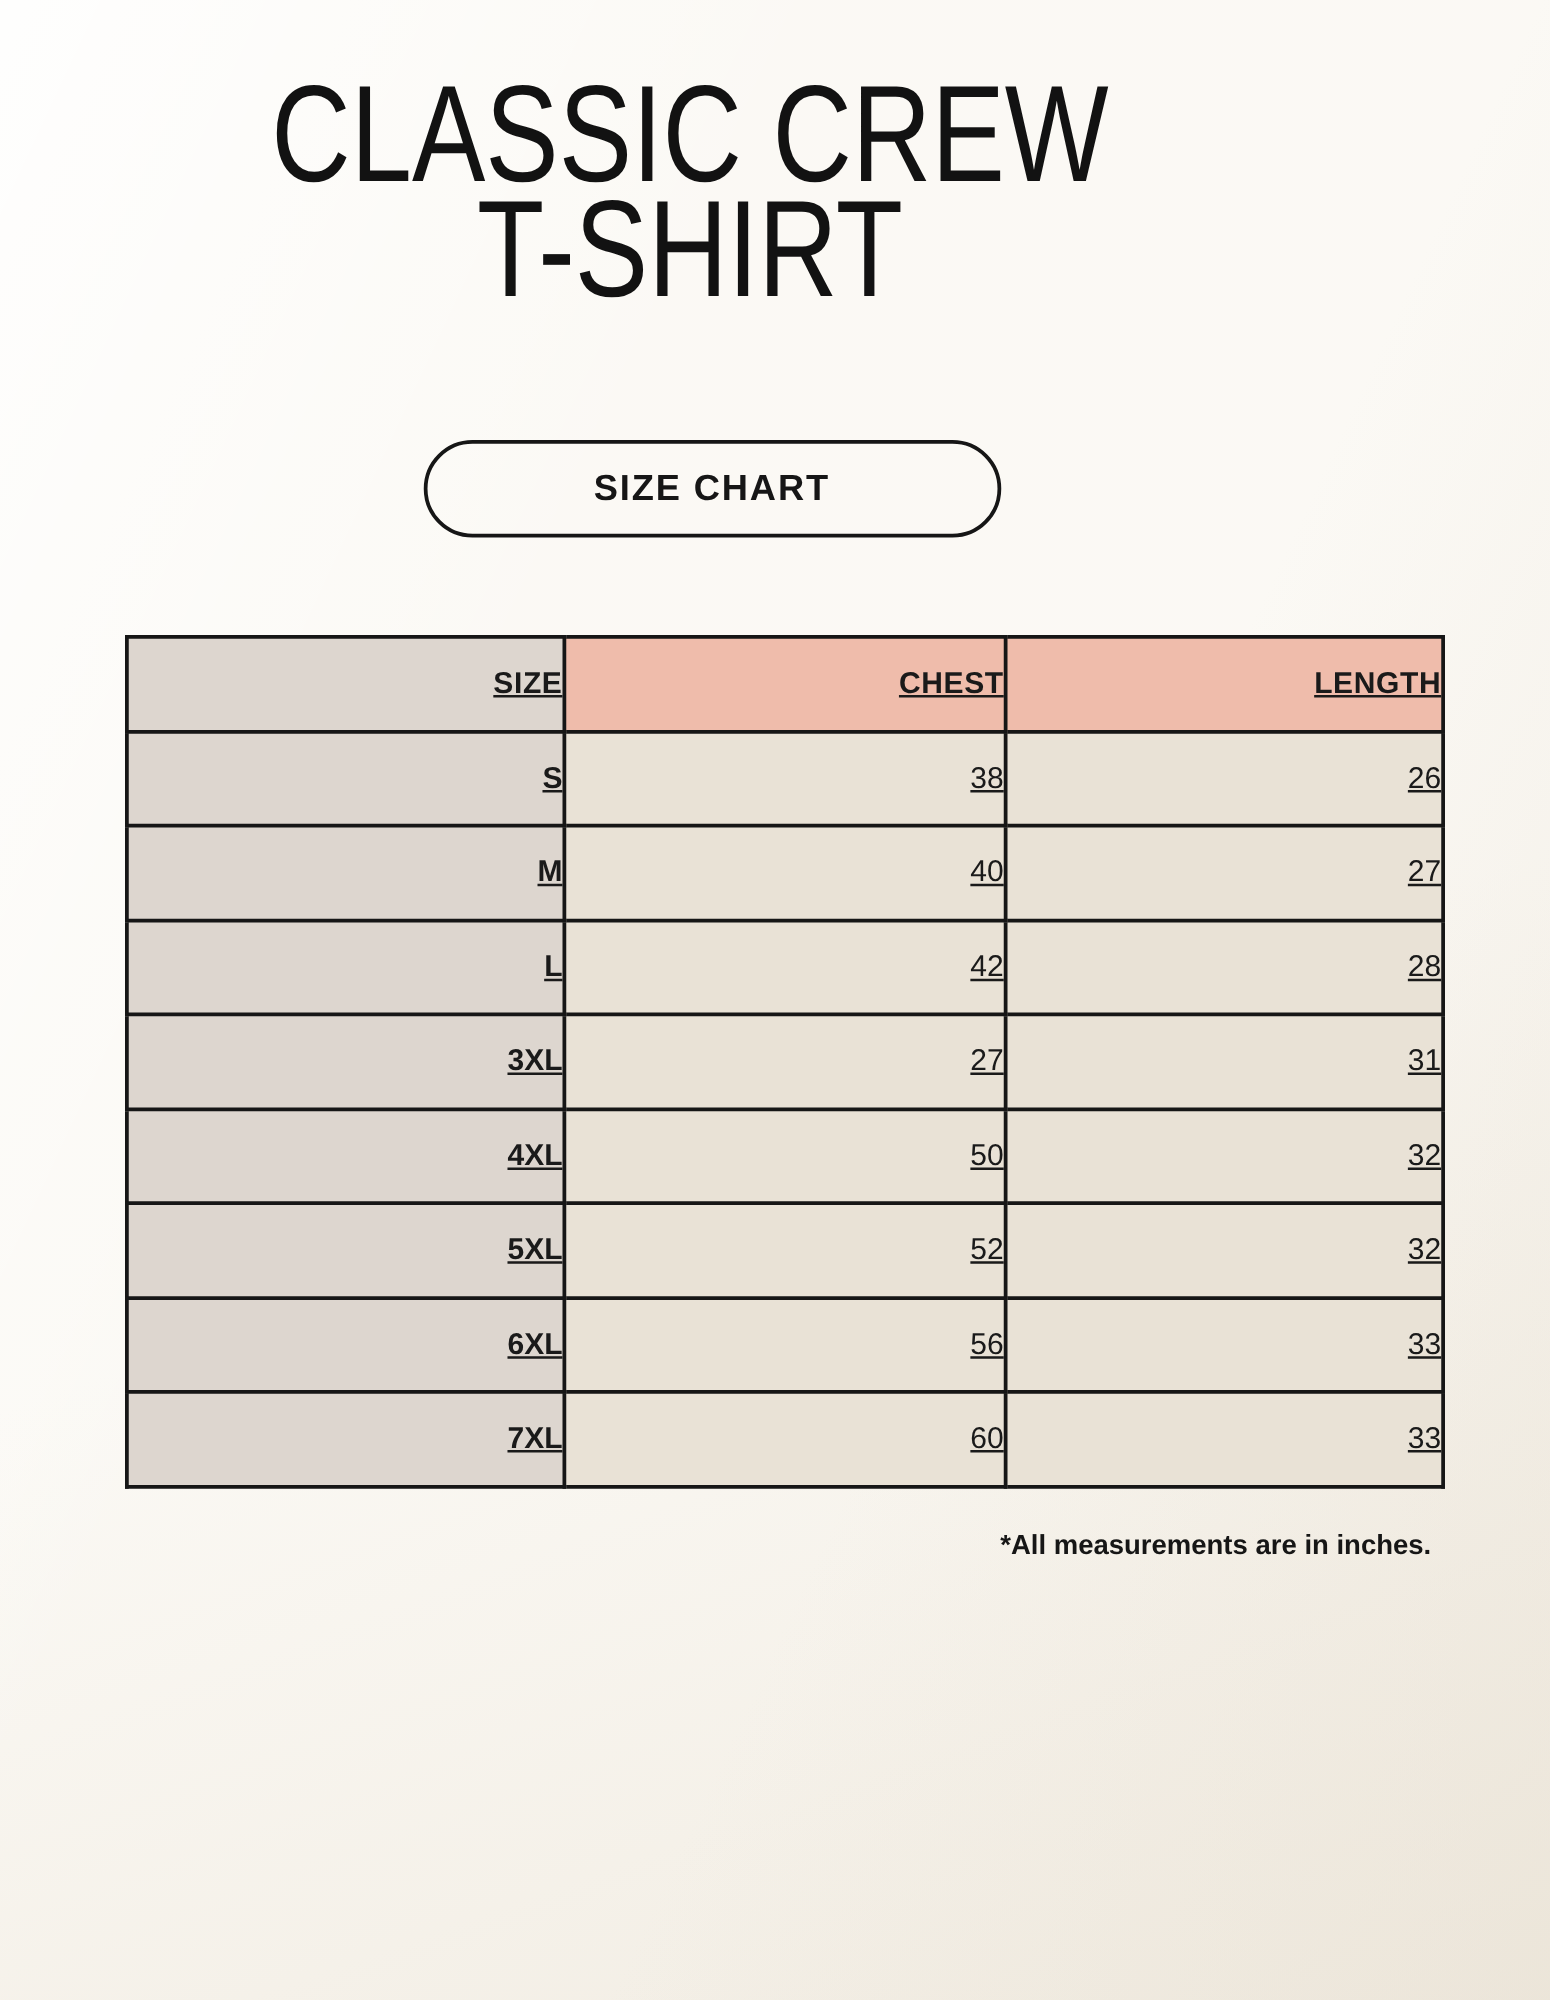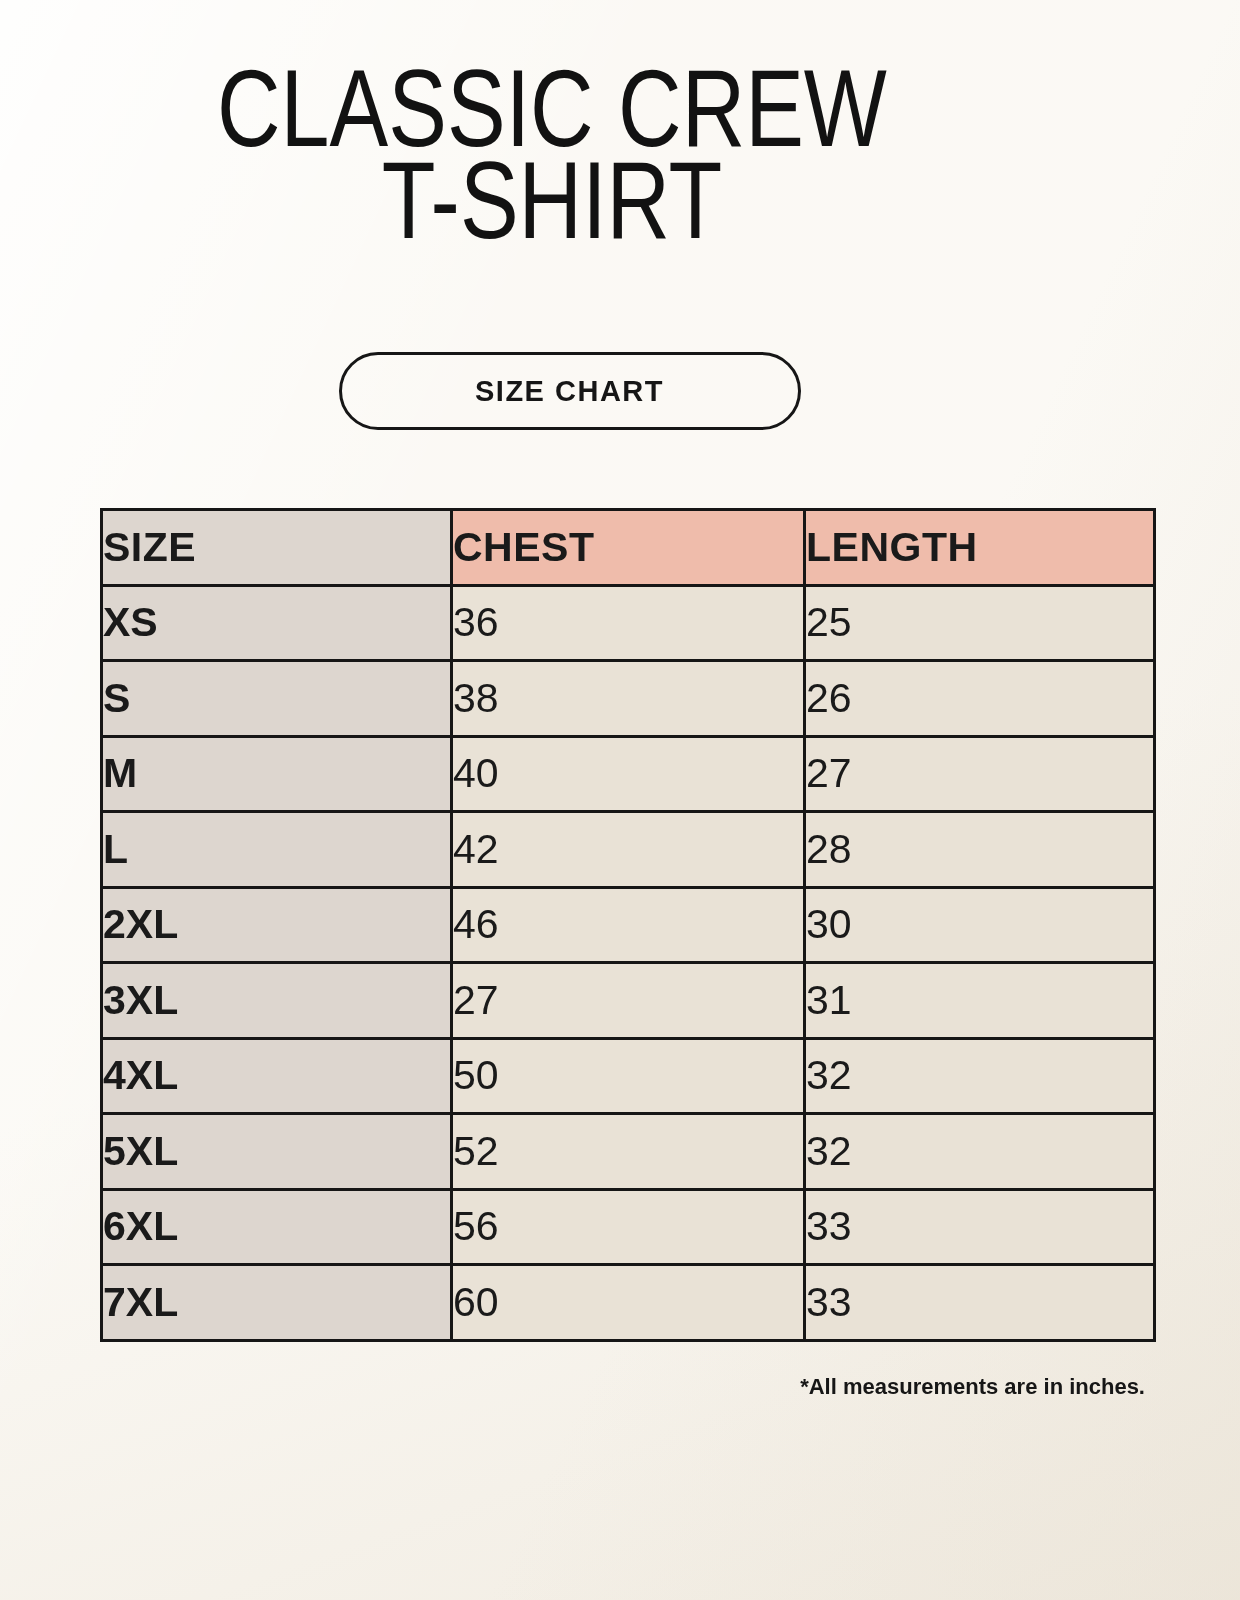--- a/index.html
+++ b/index.html
@@ -72,23 +72,24 @@
     width: 1053px;
     border-collapse: collapse;
     table-layout: fixed;
   }
   .size-table col.c1 { width: 350px; }
   .size-table col.c2 { width: 353px; }
   .size-table col.c3 { width: 350px; }
   .size-table th, .size-table td {
     border: 3px solid var(--border);
     height: 75.5px;
-    text-align: left;
+    text-align: right;
     vertical-align: middle;
-    font-size: 41px;
+    font-size: 24px;
+    text-decoration: underline;
   }
   .size-table thead th {
     font-weight: 700;
     letter-spacing: 0.5px;
   }
   .size-table thead th.col-size { background: var(--header-size-bg); }
   .size-table thead th.col-measure { background: var(--header-measure-bg); }
   .size-table tbody th {
     background: var(--row-label-bg);
     font-weight: 700;
@@ -130,43 +131,33 @@
       </colgroup>
     <thead>
       <tr>
         <th class="col-size">SIZE</th>
         <th class="col-measure">CHEST</th>
         <th class="col-measure">LENGTH</th>
       </tr>
     </thead>
     <tbody>
         <tr>
-          <th>XS</th>
-          <td>36</td>
-          <td>25</td>
-        </tr>
-        <tr>
           <th>S</th>
           <td>38</td>
           <td>26</td>
         </tr>
         <tr>
           <th>M</th>
           <td>40</td>
           <td>27</td>
         </tr>
         <tr>
           <th>L</th>
           <td>42</td>
           <td>28</td>
-        </tr>
-        <tr>
-          <th>2XL</th>
-          <td>46</td>
-          <td>30</td>
         </tr>
         <tr>
           <th>3XL</th>
           <td>27</td>
           <td>31</td>
         </tr>
         <tr>
           <th>4XL</th>
           <td>50</td>
           <td>32</td>

